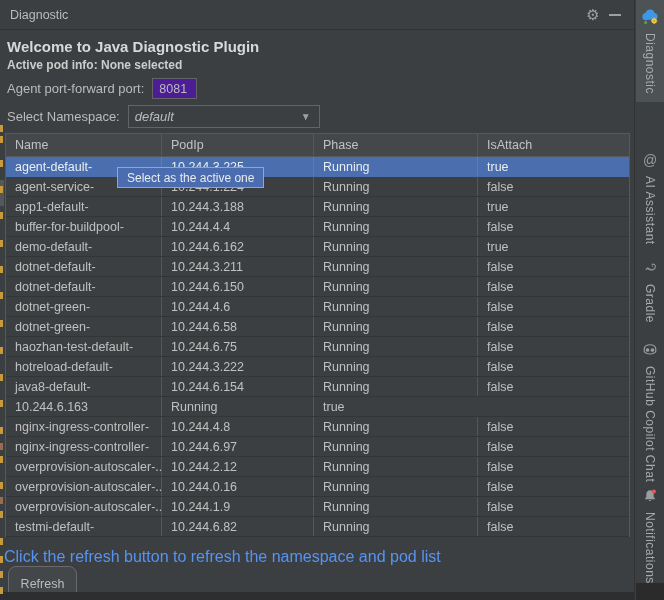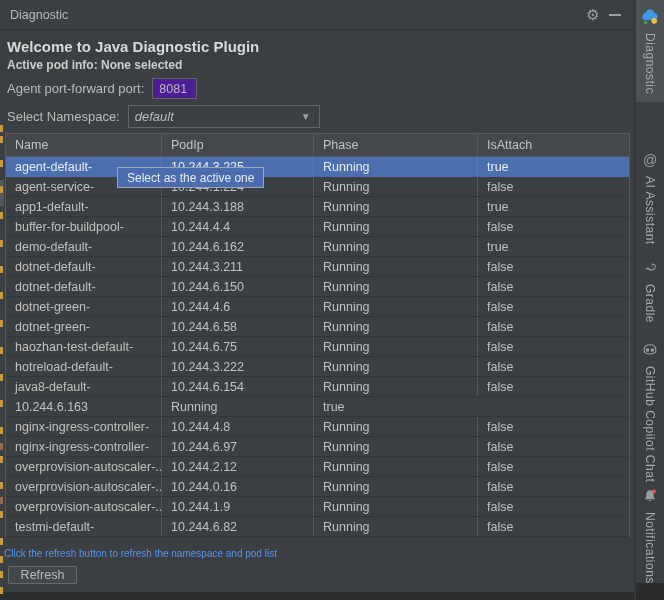--- a/index.html
+++ b/index.html
@@ -41,23 +41,23 @@
   .trow .td { display:flex; align-items:center; padding-left:9px; color:#c0c0c0;
     font-size:12.5px; border-right:1px solid #55585a; overflow:hidden; white-space:nowrap; }
   .trow .td:last-child { border-right:none; }
   .trow.selected { background:#4b6eaf; border-bottom-color:#4b6eaf; }
   .trow.selected .td { color:#e9eef5; border-right-color:#5a7bb8; }
   
   .tooltip { position:absolute; left:117px; top:167px; height:21px; z-index:5;
     background:#4b6db0; border:1px solid #9aa4b5; color:#e8ebef; font-size:12px;
     display:flex; align-items:center; padding:0 9px; white-space:nowrap; }
   
-  .hint { position:absolute; left:4px; top:548px; color:#5693f2; font-size:10px; }
-  .refresh-btn { position:absolute; left:8px; top:566px; width:69px; height:18px;
-    background:#43474a; border:1px solid #666a6c; border-radius:1px; color:#bbbbbb;
+  .hint { position:absolute; left:4px; top:548px; color:#5693f2; font-size:16px; }
+  .refresh-btn { position:absolute; left:8px; top:566px; width:69px; height:35px;
+    background:#43474a; border:1px solid #666a6c; border-radius:8px; color:#bbbbbb;
     font-size:12.5px; font-family:inherit; cursor:default; }
   .bottom-strip { position:absolute; left:0; top:592px; width:634px; height:8px; background:#2c2e2f; }
   
   .edge-mark { position:absolute; left:0; width:3px; height:7px; z-index:2; }
   .edge-thumb { position:absolute; left:0; top:180px; width:4px; height:26px; background:#55585a; z-index:1; }
   
   #sidebar { position:absolute; right:0; top:0; width:30px; height:600px;
     background:#3c3f41; border-left:1px solid #323232; }
   .side-tab { position:absolute; left:1px; width:28px; display:flex; flex-direction:column;
     align-items:center; cursor:default; }

